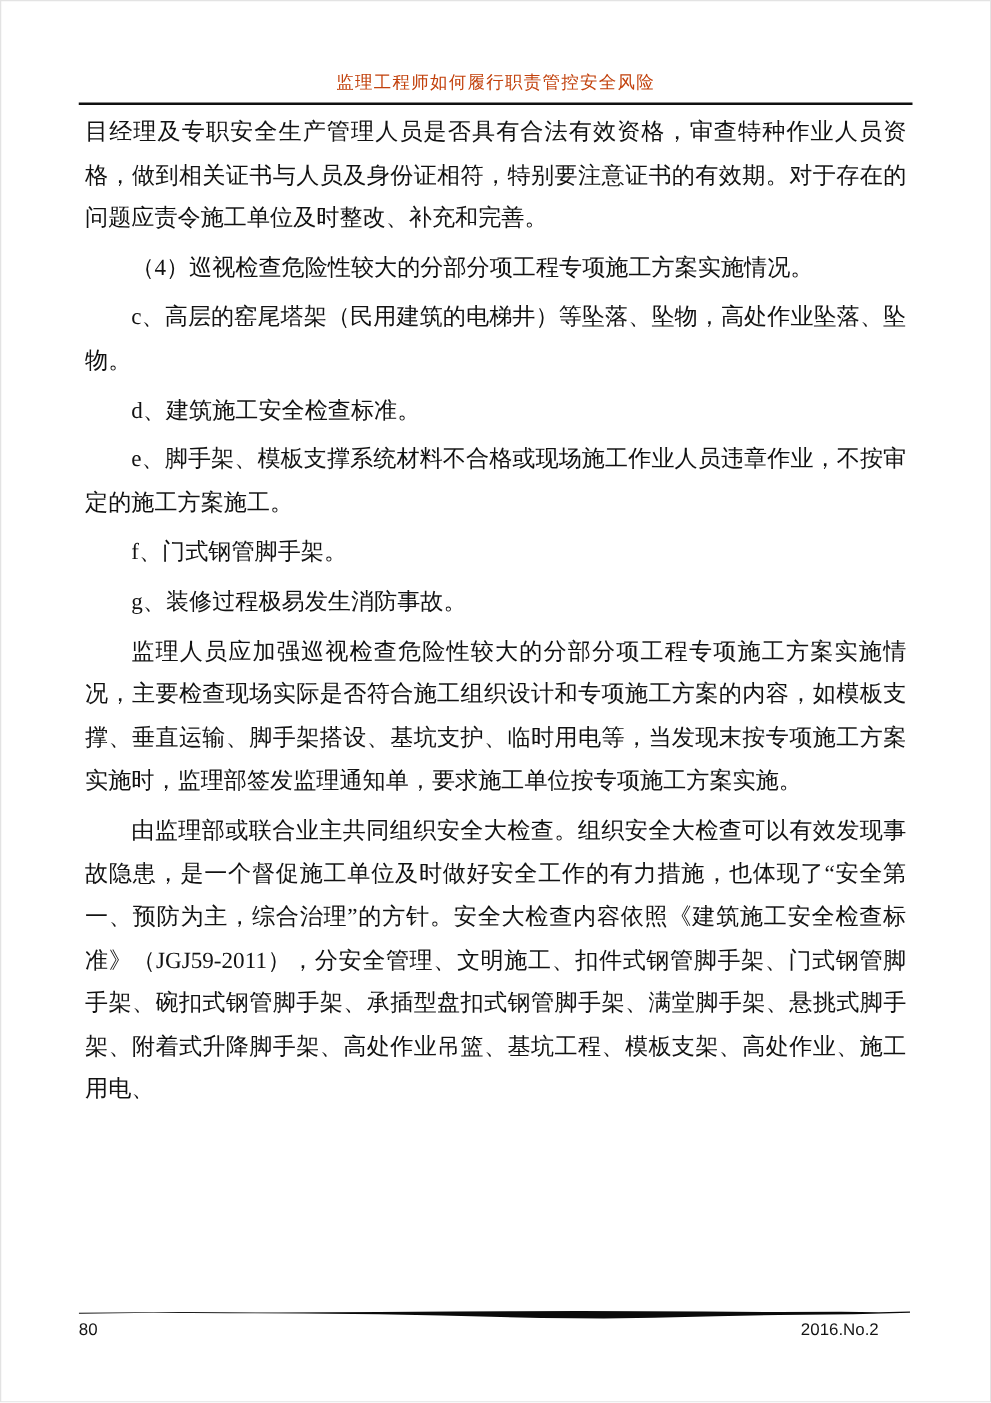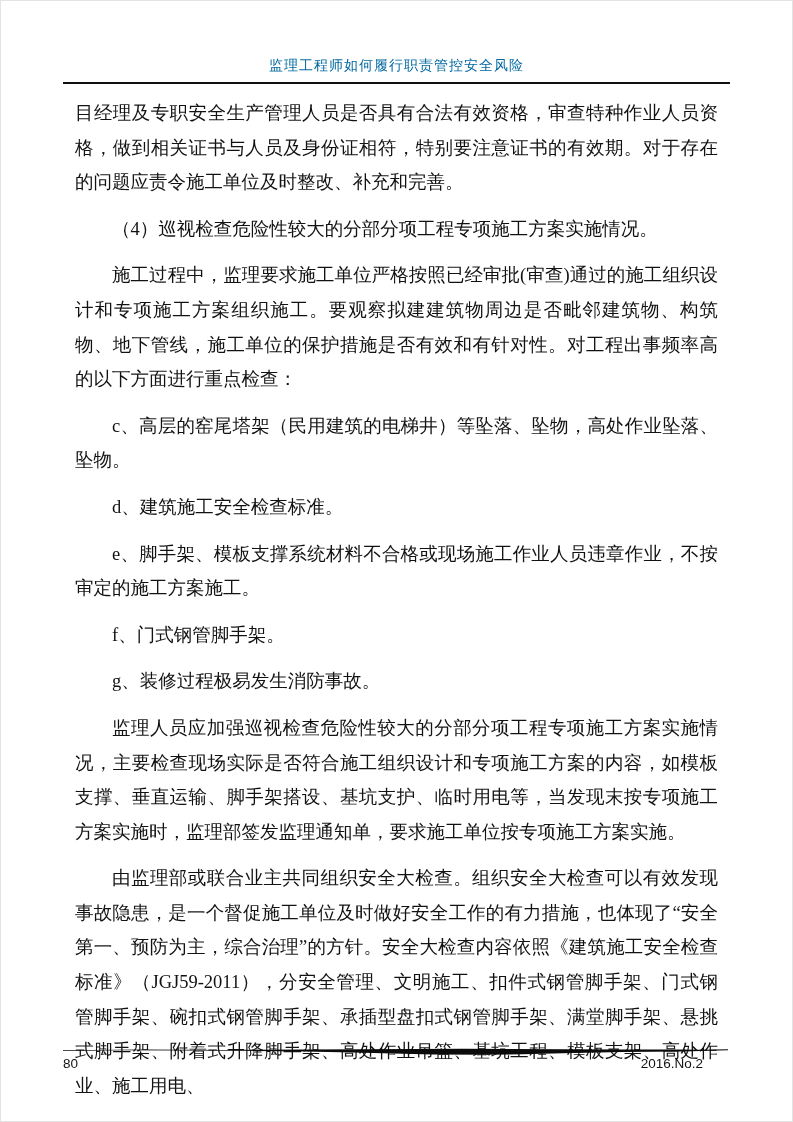--- a/index.html
+++ b/index.html
@@ -21,41 +21,41 @@
 
   
   .running-header {
     position: absolute;
     left: 63px;
     top: 57px;
     width: 667px;
     text-align: center;
     font-size: 14px;
     letter-spacing: 1px;
-    color: #0369a1;
+    color: #c2410c;
     padding-bottom: 7px;
     border-bottom: 2px solid #101010;
   }
 
   
   .body-text {
     position: absolute;
     left: 63px;
     top: 84px;
     width: 667px;
     font-size: 18.5px;
     line-height: 34.6px;
     font-weight: 500;
     text-align: justify;
     text-justify: inter-character;
     text-align-last: left;
     color: #121212;
   }
   .body-text p {
-    margin: 12px;
+    margin: 5px;
     padding: 0;
   }
   .body-text p.indent {
     text-indent: 2em;
   }
 
   
   .footer-rule {
     position: absolute;
     left: 63px;
@@ -87,21 +87,20 @@
 
 <div class="page">
 
   <div class="running-header">
     <span>监理工程师如何履行职责管控安全风险</span>
   </div>
 
   <div class="body-text">
       <p>目经理及专职安全生产管理人员是否具有合法有效资格，审查特种作业人员资格，做到相关证书与人员及身份证相符，特别要注意证书的有效期。对于存在的问题应责令施工单位及时整改、补充和完善。</p>
       <p class="indent">（4）巡视检查危险性较大的分部分项工程专项施工方案实施情况。</p>
-      <p class="indent">施工过程中，监理要求施工单位严格按照已经审批(审查)通过的施工组织设计和专项施工方案组织施工。要观察拟建建筑物周边是否毗邻建筑物、构筑物、地下管线，施工单位的保护措施是否有效和有针对性。对工程出事频率高的以下方面进行重点检查：</p>
       <p class="indent">c、高层的窑尾塔架（民用建筑的电梯井）等坠落、坠物，高处作业坠落、坠物。</p>
       <p class="indent">d、建筑施工安全检查标准。</p>
       <p class="indent">e、脚手架、模板支撑系统材料不合格或现场施工作业人员违章作业，不按审定的施工方案施工。</p>
       <p class="indent">f、门式钢管脚手架。</p>
       <p class="indent">g、装修过程极易发生消防事故。</p>
       <p class="indent">监理人员应加强巡视检查危险性较大的分部分项工程专项施工方案实施情况，主要检查现场实际是否符合施工组织设计和专项施工方案的内容，如模板支撑、垂直运输、脚手架搭设、基坑支护、临时用电等，当发现末按专项施工方案实施时，监理部签发监理通知单，要求施工单位按专项施工方案实施。</p>
       <p class="indent">由监理部或联合业主共同组织安全大检查。组织安全大检查可以有效发现事故隐患，是一个督促施工单位及时做好安全工作的有力措施，也体现了“安全第一、预防为主，综合治理”的方针。安全大检查内容依照《建筑施工安全检查标准》（JGJ59-2011），分安全管理、文明施工、扣件式钢管脚手架、门式钢管脚手架、碗扣式钢管脚手架、承插型盘扣式钢管脚手架、满堂脚手架、悬挑式脚手架、附着式升降脚手架、高处作业吊篮、基坑工程、模板支架、高处作业、施工用电、</p>
     </div>
 
   <svg class="footer-rule" viewBox="0 0 665 10" preserveAspectRatio="none" aria-hidden="true">

